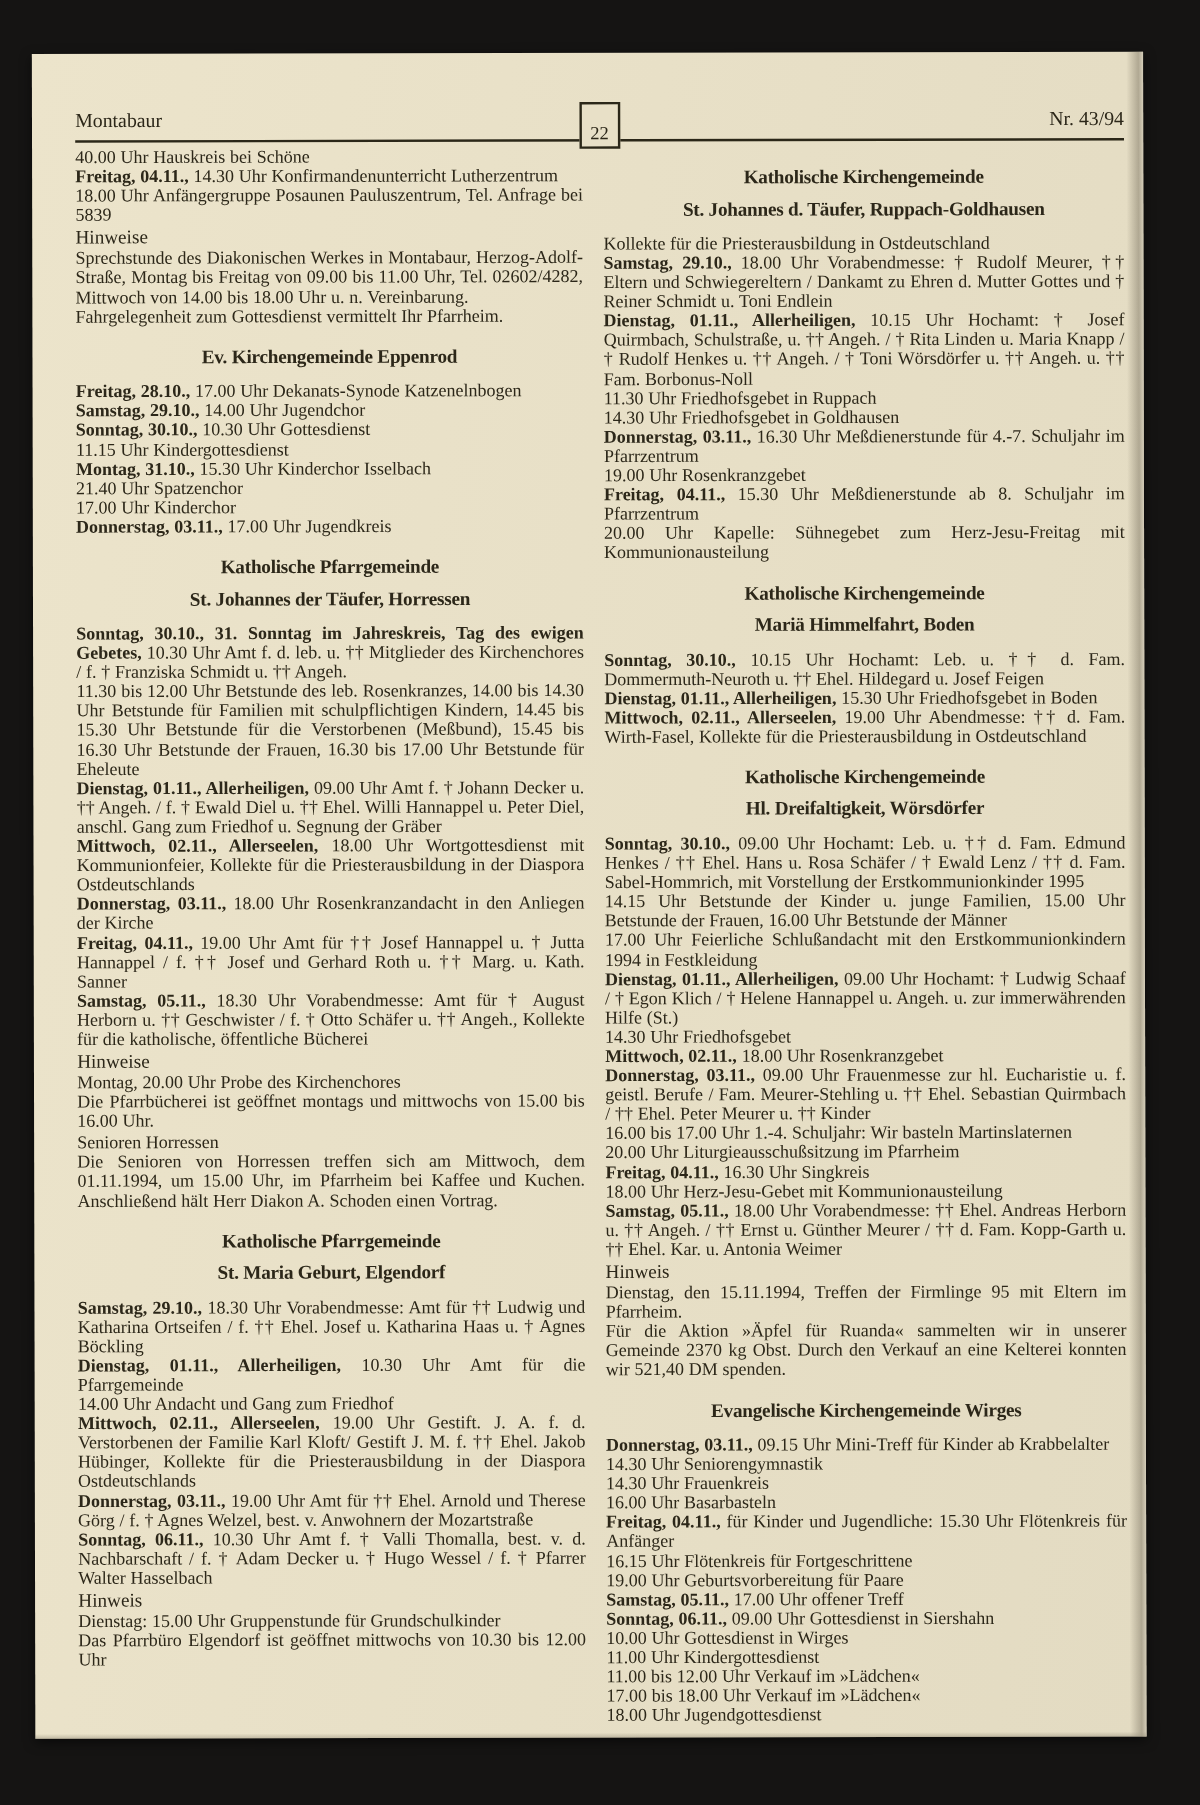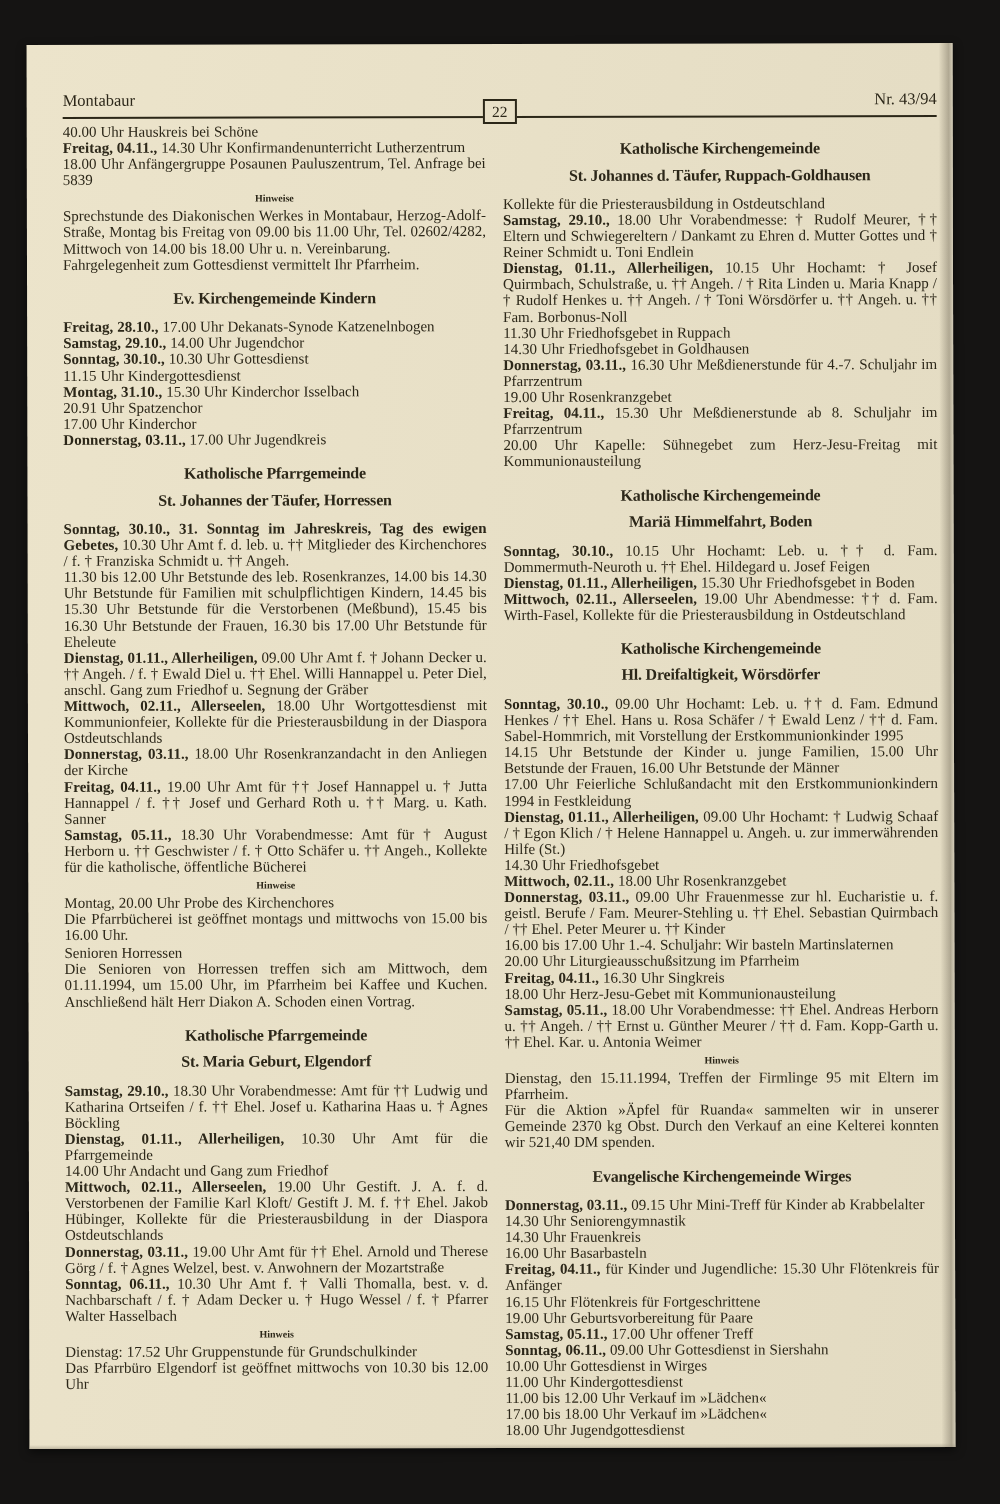--- a/index.html
+++ b/index.html
@@ -27,37 +27,37 @@
   .content { position:absolute; left:36px; right:16px; top:0; }
   .header {
     margin-top:47px; position:relative;
     display:flex; justify-content:space-between;
     font-size:16.5px; line-height:18px;
     border-bottom:2.5px solid #2b2718; padding-bottom:7px;
   }
   .pagenum-box {
     position:absolute; left:50%; bottom:-8px; transform:translateX(-50%);
     border:2px solid #2b2718; background:#e8e0c7;
-    padding:3px 7px 3px; font-size:15.5px; line-height:15px;
+    padding:17px 7px 3px; font-size:15.5px; line-height:15px;
   }
   .columns { display:flex; gap:17px; margin-top:5px; }
   .col-left { width:423px; }
   .col-right { flex:1; }
   .sec-heading {
     margin:13px 0 7px; text-align:center; font-weight:bold;
     font-size:16px; line-height:26.5px; letter-spacing:-0.2px;
   }
   section { display:block; }
   p.entry {
     margin:0; font-size:15px; line-height:16.1px;
     text-align:justify; word-spacing:0.2px;
   }
   p.note {
-    margin:3px 0 1px; font-size:10px; line-height:16px;
-    text-align:center; font-weight:bold;
+    margin:3px 0 1px; font-size:16px; line-height:16px;
+    text-align:left; font-weight:normal;
   }
   p.label {
     margin:2px 0 0; font-size:15px; line-height:16px; font-weight:normal;
   }
 </style>
 </head>
 <body>
 
 <div class="scan">
   <div class="paper">
@@ -74,28 +74,28 @@
             <section>
               <p class="entry">40.00 Uhr Hauskreis bei Schöne</p>
               <p class="entry"><b>Freitag, 04.11.,</b> 14.30 Uhr Konfirmandenunterricht Lutherzentrum</p>
               <p class="entry">18.00 Uhr Anfängergruppe Posaunen Pauluszentrum, Tel. Anfrage bei 5839</p>
               <p class="note">Hinweise</p>
               <p class="entry">Sprechstunde des Diakonischen Werkes in Montabaur, Herzog-Adolf-Straße, Montag bis Freitag von 09.00 bis 11.00 Uhr, Tel. 02602/4282, Mittwoch von 14.00 bis 18.00 Uhr u. n. Vereinbarung.</p>
               <p class="entry">Fahrgelegenheit zum Gottesdienst vermittelt Ihr Pfarrheim.</p>
             </section>
             <section>
               <div class="sec-heading">
-                <div>Ev. Kirchengemeinde Kindern</div>
+                <div>Ev. Kirchengemeinde Eppenrod</div>
               </div>
               <p class="entry"><b>Freitag, 28.10.,</b> 17.00 Uhr Dekanats-Synode Katzenelnbogen</p>
               <p class="entry"><b>Samstag, 29.10.,</b> 14.00 Uhr Jugendchor</p>
               <p class="entry"><b>Sonntag, 30.10.,</b> 10.30 Uhr Gottesdienst</p>
               <p class="entry">11.15 Uhr Kindergottesdienst</p>
               <p class="entry"><b>Montag, 31.10.,</b> 15.30 Uhr Kinderchor Isselbach</p>
-              <p class="entry">20.91 Uhr Spatzenchor</p>
+              <p class="entry">21.40 Uhr Spatzenchor</p>
               <p class="entry">17.00 Uhr Kinderchor</p>
               <p class="entry"><b>Donnerstag, 03.11.,</b> 17.00 Uhr Jugendkreis</p>
             </section>
             <section>
               <div class="sec-heading">
                 <div>Katholische Pfarrgemeinde</div>
                 <div>St. Johannes der Täufer, Horressen</div>
               </div>
               <p class="entry"><b>Sonntag, 30.10., 31. Sonntag im Jahreskreis, Tag des ewigen Gebetes,</b> 10.30 Uhr Amt f. d. leb. u. †† Mitglieder des Kirchenchores / f. † Franziska Schmidt u. †† Angeh.</p>
               <p class="entry">11.30 bis 12.00 Uhr Betstunde des leb. Rosenkranzes, 14.00 bis 14.30 Uhr Betstunde für Familien mit schulpflichtigen Kindern, 14.45 bis 15.30 Uhr Betstunde für die Verstorbenen (Meßbund), 15.45 bis 16.30 Uhr Betstunde der Frauen, 16.30 bis 17.00 Uhr Betstunde für Eheleute</p>
@@ -115,21 +115,21 @@
                 <div>Katholische Pfarrgemeinde</div>
                 <div>St. Maria Geburt, Elgendorf</div>
               </div>
               <p class="entry"><b>Samstag, 29.10.,</b> 18.30 Uhr Vorabendmesse: Amt für †† Ludwig und Katharina Ortseifen / f. †† Ehel. Josef u. Katharina Haas u. † Agnes Böckling</p>
               <p class="entry"><b>Dienstag, 01.11., Allerheiligen,</b> 10.30 Uhr Amt für die Pfarrgemeinde</p>
               <p class="entry">14.00 Uhr Andacht und Gang zum Friedhof</p>
               <p class="entry"><b>Mittwoch, 02.11., Allerseelen,</b> 19.00 Uhr Gestift. J. A. f. d. Verstorbenen der Familie Karl Kloft/ Gestift J. M. f. †† Ehel. Jakob Hübinger, Kollekte für die Priesterausbildung in der Diaspora Ostdeutschlands</p>
               <p class="entry"><b>Donnerstag, 03.11.,</b> 19.00 Uhr Amt für †† Ehel. Arnold und Therese Görg / f. † Agnes Welzel, best. v. Anwohnern der Mozartstraße</p>
               <p class="entry"><b>Sonntag, 06.11.,</b> 10.30 Uhr Amt f. † Valli Thomalla, best. v. d. Nachbarschaft / f. † Adam Decker u. † Hugo Wessel / f. † Pfarrer Walter Hasselbach</p>
               <p class="note">Hinweis</p>
-              <p class="entry">Dienstag: 17.52 Uhr Gruppenstunde für Grundschulkinder</p>
+              <p class="entry">Dienstag: 15.00 Uhr Gruppenstunde für Grundschulkinder</p>
               <p class="entry">Das Pfarrbüro Elgendorf ist geöffnet mittwochs von 10.30 bis 12.00 Uhr</p>
             </section>
           </div>
         <div class="col-right">
             <section>
               <div class="sec-heading">
                 <div>Katholische Kirchengemeinde</div>
                 <div>St. Johannes d. Täufer, Ruppach-Goldhausen</div>
               </div>
               <p class="label">Kollekte für die Priesterausbildung in Ostdeutschland</p>

